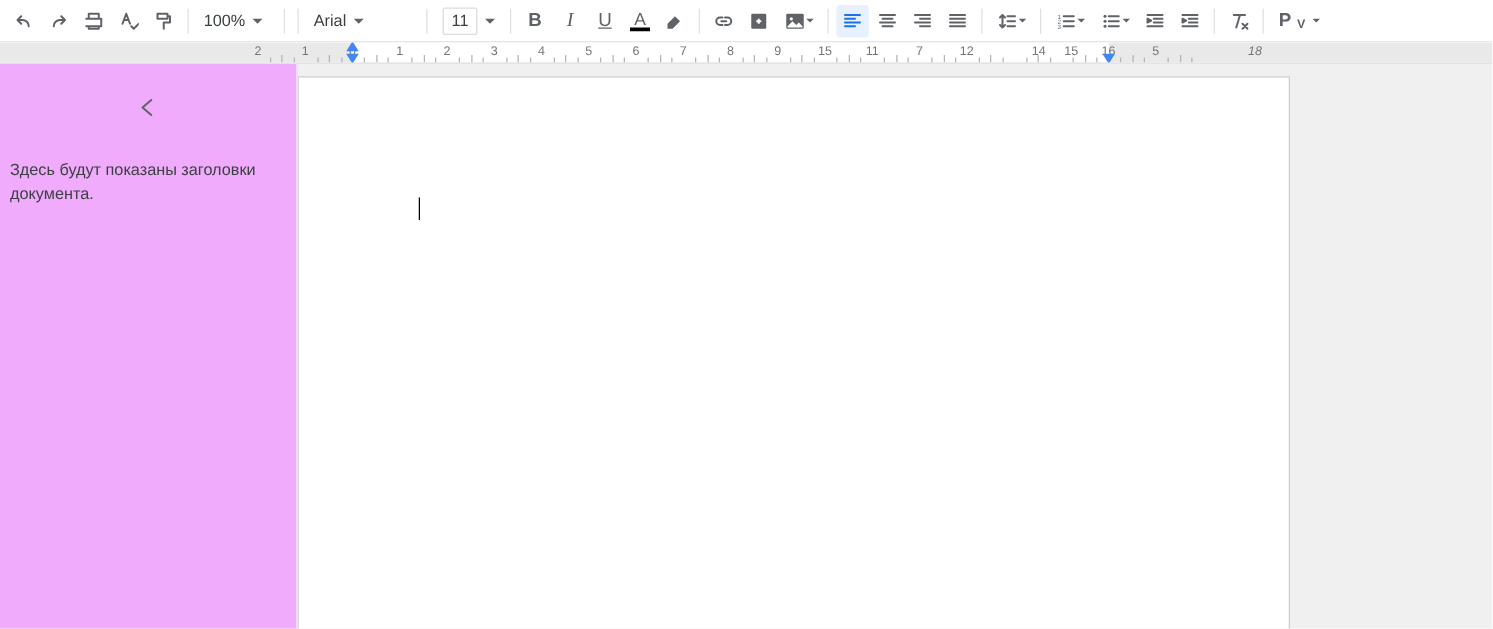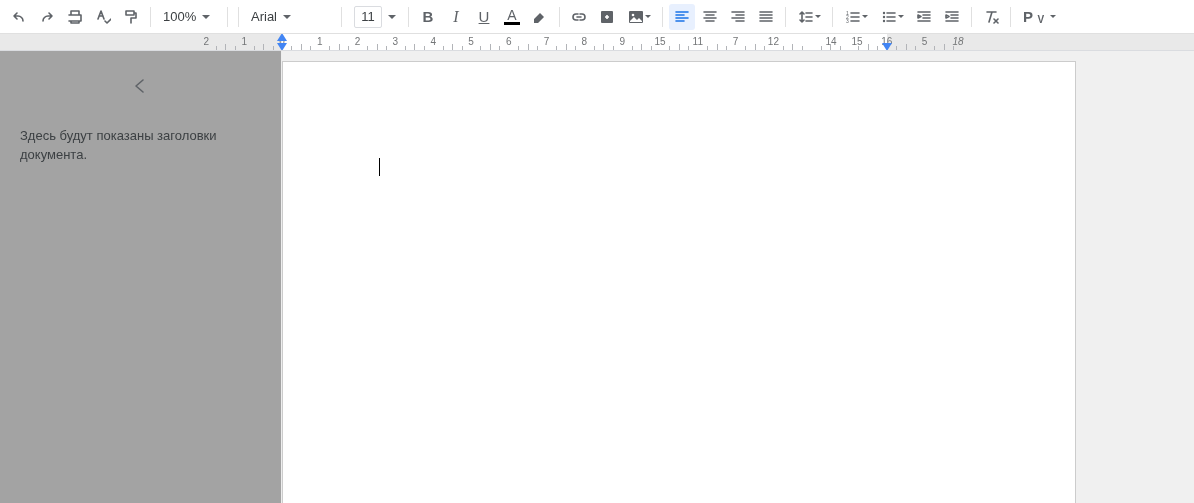--- a/index.html
+++ b/index.html
@@ -32,21 +32,21 @@
   .ruler .tick{position:absolute;bottom:0;width:1px;background:#b2b4b8}
   .ruler .tick.minor{height:4px}
   .ruler .tick.mid  {height:6px}
   .ruler .num{position:absolute;bottom:3px;font-size:10px;color:#737577;transform:translateX(-50%)}
   .ruler .marker{position:absolute;bottom:-1px;width:0;height:0;border-left:5px solid transparent;border-right:5px solid transparent;border-top:8px solid #4285f4;transform:translateX(-50%)}
   .ruler .marker.up{border-top:none;border-bottom:8px solid #4285f4;bottom:auto;top:-1px}
 
   
   .workspace{display:flex;height:452px;background:repeating-conic-gradient(#f1f3f4 0 25%,#fff 0 50%) 0 0/6px 6px}
   .workspace{background:#f0f0f0}
-  .outline{width:282px;padding:22px 20px;background:#a3a3a3;border-right:1px solid #eee}
+  .outline{width:238px;padding:22px 8px;background:#f0abfc;border-right:1px solid #eee}
   .outline .back{margin-bottom:28px;color:#5f6368}
   .outline .placeholder{font-size:13px;color:#3c4043;line-height:1.45}
   .canvas-wrap{flex:1;display:flex;justify-content:flex-start;padding:10px 0 0 0;overflow:hidden}
   .page{position:relative;width:794px;min-height:1123px;margin-left:0;background:#fff;border:1px solid #ccc}
   .cursor{position:absolute;left:96px;top:96px;width:1px;height:18px;background:#000}
 
   
   .ico{stroke:#5f6368;stroke-width:1.6;fill:none;stroke-linecap:round;stroke-linejoin:round}
   .ico.fill{fill:#5f6368;stroke:none}
 </style>
@@ -306,21 +306,21 @@
     <div class="tick mid" style="left: 867.9px;"></div>
     <div class="tick minor" style="left: 877.35px;"></div>
     <div class="num" style="left: 886.8px;">16</div>
     <div class="tick minor" style="left: 896.25px;"></div>
     <div class="tick mid" style="left: 905.7px;"></div>
     <div class="tick minor" style="left: 915.15px;"></div>
     <div class="num" style="left: 924.6px;">5</div>
     <div class="tick minor" style="left: 934.05px;"></div>
     <div class="tick mid" style="left: 943.5px;"></div>
     <div class="tick minor" style="left: 952.95px;"></div>
-    <div class="num" style="left: 958px; font-style: italic;">18</div>
+    <div class="num" style="left: 1004px; font-style: italic;">18</div>
     <div class="marker" style="left: 282px;"></div>
     <div class="marker up" style="left: 282px;"></div>
     <div class="marker" style="left: 886.8px;"></div>
   </div>
 
 <div class="workspace">
 
   <div class="outline">
     <div class="tbtn back">
       <svg width="20" height="20">

